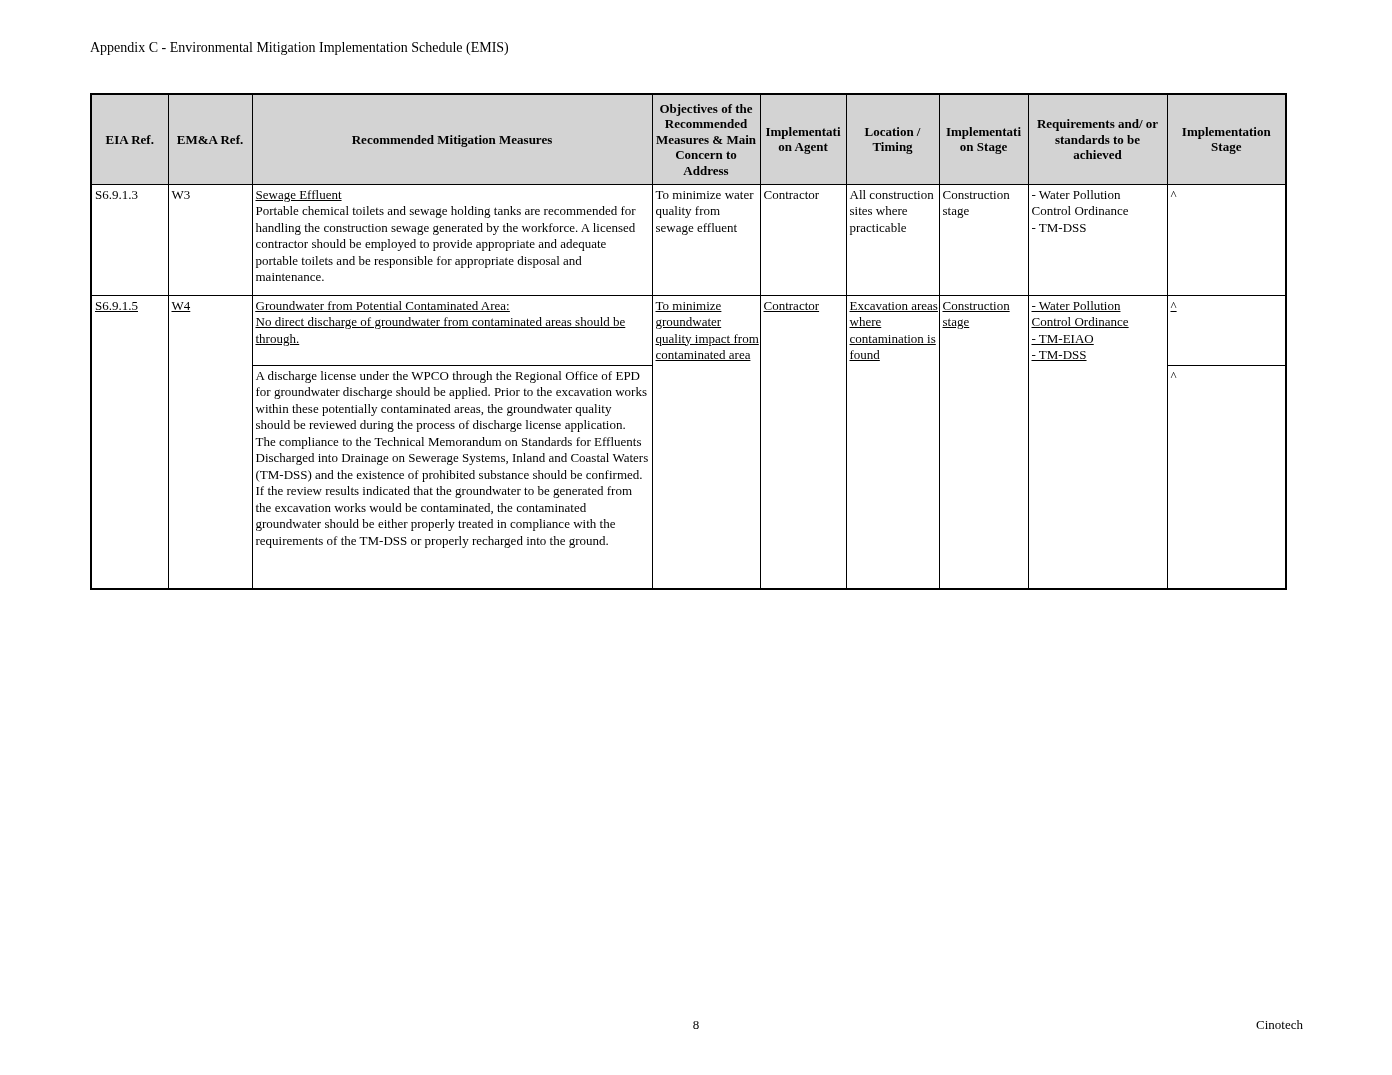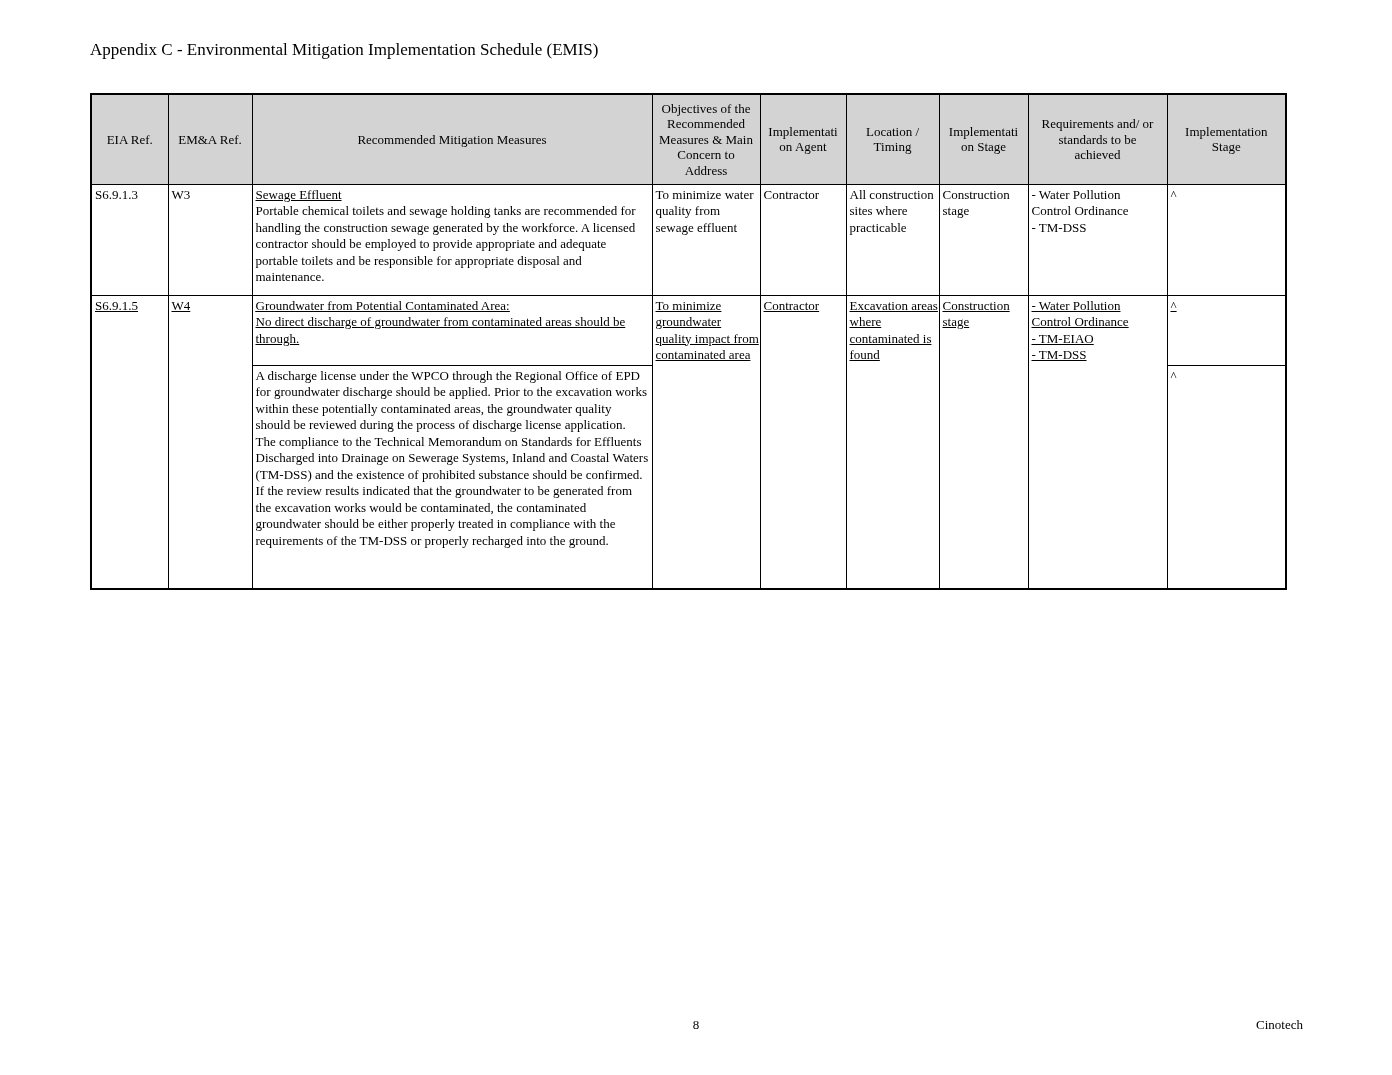--- a/index.html
+++ b/index.html
@@ -4,38 +4,38 @@
 <style>
   html, body { margin: 0; padding: 0; }
   body {
     width: 1392px; height: 1075px;
     background: #ffffff; color: #000000;
     font-family: "Liberation Serif", "DejaVu Serif", serif;
     position: relative; overflow: hidden;
   }
   .appendix-title {
     position: absolute; left: 90px; top: 40px;
-    font-size: 17px; white-space: nowrap;
+    font-size: 14px; white-space: nowrap;
   }
   table.emis {
     position: absolute; left: 90px; top: 93px;
     width: 1195px;
     border-collapse: collapse; table-layout: fixed;
     font-size: 13px; line-height: 16.5px;
     border: 2px solid #000;
   }
   table.emis th, table.emis td {
     border: 1px solid #000;
     vertical-align: top;
     padding: 2px 3px;
     overflow: hidden;
   }
   table.emis thead th {
     background: #d3d3d3;
-    font-weight: normal;
+    font-weight: bold;
     text-align: center;
     vertical-align: middle;
     white-space: pre;
     line-height: 15.5px;
     padding: 2px 1px;
   }
   tr.hdr  { height: 90px; }
   tr.r1   { height: 111px; }
   tr.r2a  { height: 70px; text-decoration: underline; }
   tr.r2b  { height: 224px; }
@@ -121,21 +121,21 @@
         <span class="u">Groundwater from Potential Contaminated Area: </span>
         <div>No direct discharge of groundwater from contaminated areas should be through.</div>
       </td>
       <td class="pre" rowspan="2">To minimize
 groundwater
 quality impact from
 contaminated area</td>
       <td class="ctr pre" rowspan="2">Contractor</td>
       <td class="ctr pre" rowspan="2">Excavation areas
 where
-contaminated is
+contamination is
 found</td>
       <td class="ctr pre" rowspan="2">Construction
 stage</td>
       <td class="pre" rowspan="2">- Water Pollution
 Control Ordinance
 - TM-EIAO
 - TM-DSS</td>
       <td class="ctr">^</td>
     </tr>
     <tr class="r2b">

